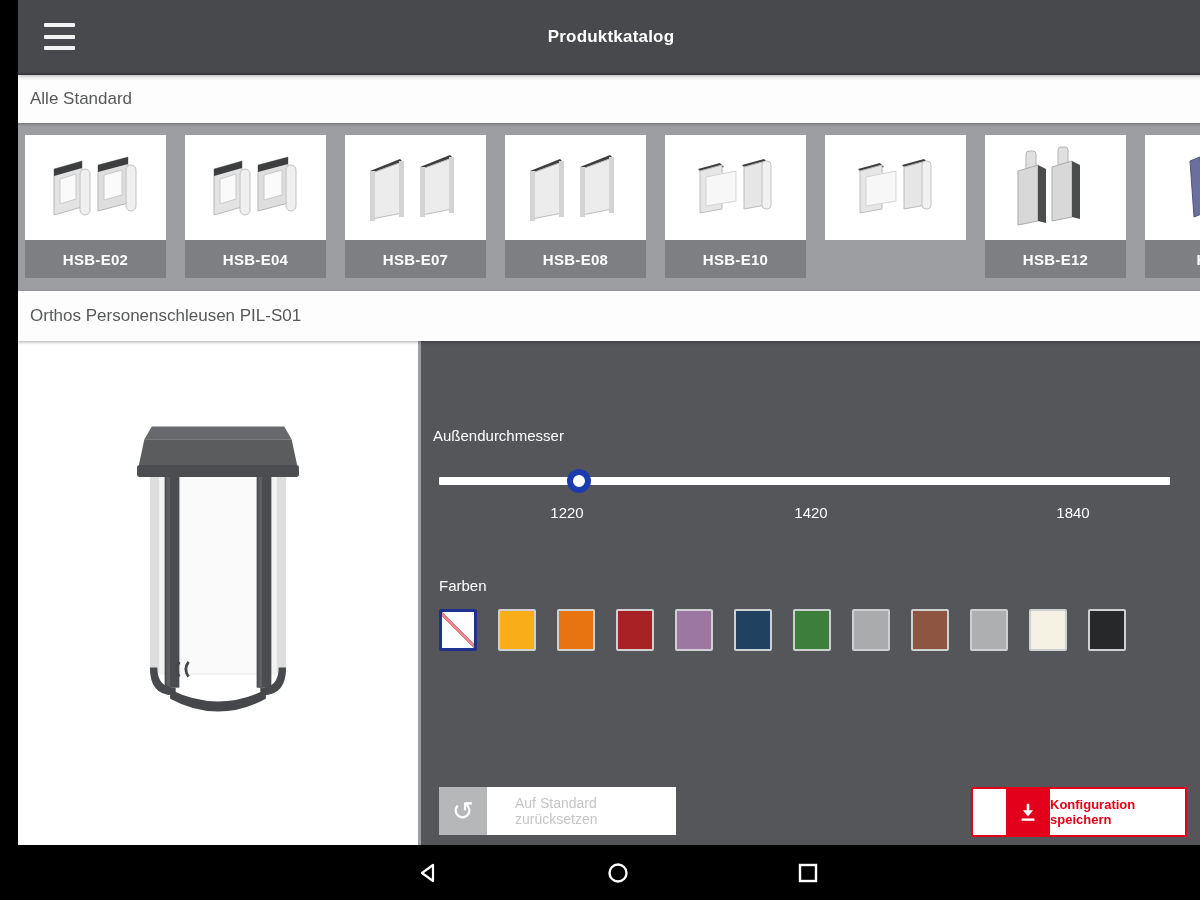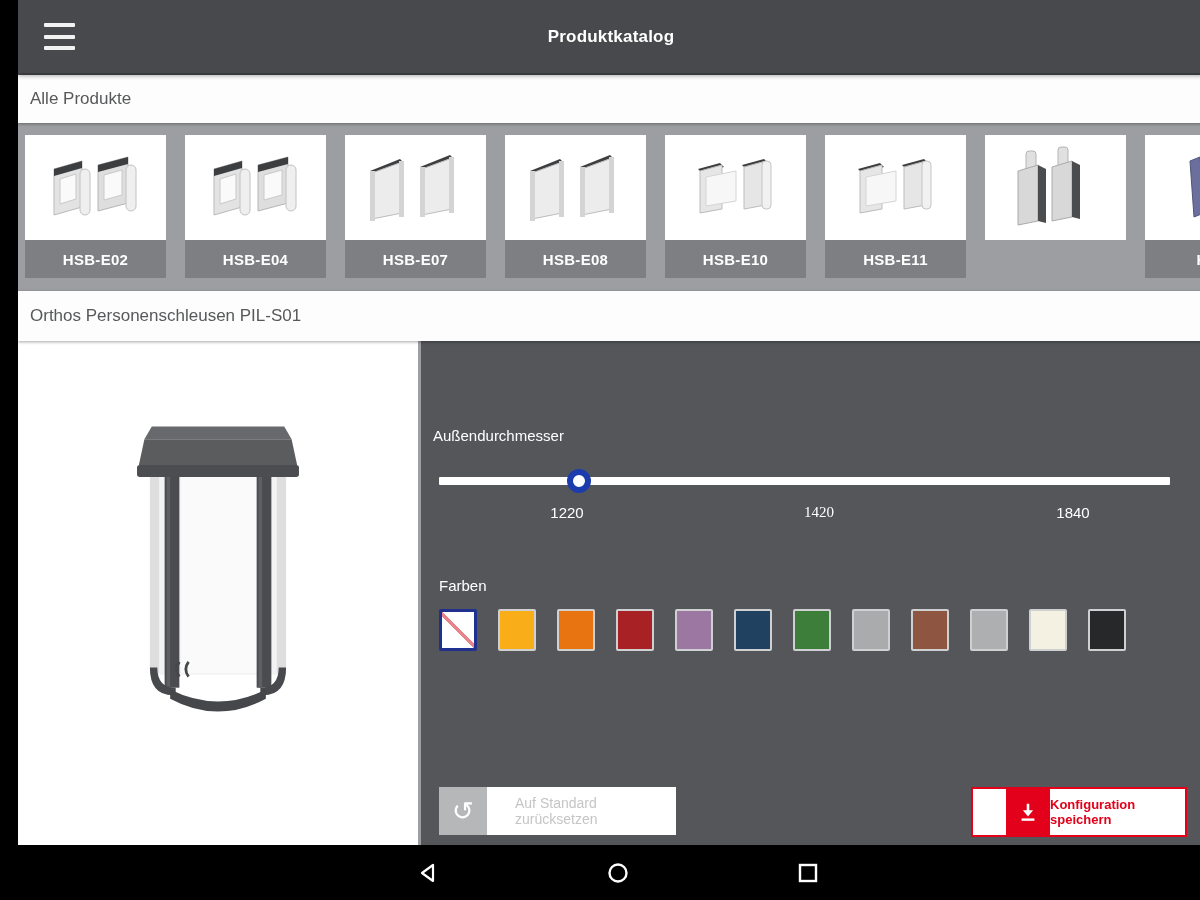--- a/index.html
+++ b/index.html
@@ -41,21 +41,21 @@
   #label-diameter{left:12px;top:86px;}
   #label-colors{left:18px;top:236px;}
 
   
   .slider-track{position:absolute;left:18px;right:34px;top:136px;height:8px;background:#fff;border-radius:1px;cursor:pointer;}
   .slider-thumb{position:absolute;left:128px;top:-8px;width:24px;height:24px;border-radius:50%;
                 background:#fff;border:6px solid #1c3cae;box-sizing:border-box;cursor:grab;}
   .ticks{position:absolute;left:18px;right:34px;top:163px;height:20px;text-align:center;}
   .tick{position:absolute;transform:translateX(-50%);color:#fff;font-size:15px;}
   .tick:nth-child(1){left:128px;}
-  .tick:nth-child(2){left:380px;font-family:Liberation Serif, serif;}
+  .tick:nth-child(2){left:372px;}
   .tick:nth-child(3){left:634px;}
 
   
   .swatches{position:absolute;left:18px;top:268px;display:flex;gap:21px;}
   .swatch{width:38px;height:42px;border:2px solid #cfd0d1;box-sizing:border-box;
           border-radius:2px;cursor:pointer;}
   .swatch-none{background:#fff;border:3px solid #20308f;
     background-image:linear-gradient(45deg,transparent 46%,#e8838a 46%,#e8838a 53%,transparent 53%);}
 
   
@@ -132,21 +132,21 @@
   <div class="app-bar">
     <div class="menu-btn">
       <span></span>
         <span></span>
         <span></span>
     </div>
     <div class="app-title">Produktkatalog</div>
   </div>
 
   <div class="strip strip1">
-    <span class="strip-text">Alle Produkte</span>
+    <span class="strip-text">Alle Standard</span>
   </div>
 
   <div class="carousel">
     <div class="card">
       <div class="card-img">
         <svg width="120" height="90">
             <use href="#sym-gate-frame"></use>
           </svg>
       </div>
       <div class="card-label">HSB-E02</div>
@@ -182,28 +182,28 @@
           </svg>
       </div>
       <div class="card-label">HSB-E10</div>
     </div>
     <div class="card">
       <div class="card-img">
         <svg width="120" height="90">
             <use href="#sym-gate-small"></use>
           </svg>
       </div>
-      <div class="card-label">HSB-E11</div>
     </div>
     <div class="card">
       <div class="card-img">
         <svg width="120" height="90">
             <use href="#sym-columns"></use>
           </svg>
       </div>
+      <div class="card-label">HSB-E12</div>
     </div>
     <div class="card">
       <div class="card-img">
         <svg width="120" height="90">
             <use href="#sym-panel"></use>
           </svg>
       </div>
       <div class="card-label">HSB-</div>
     </div>
   </div>

